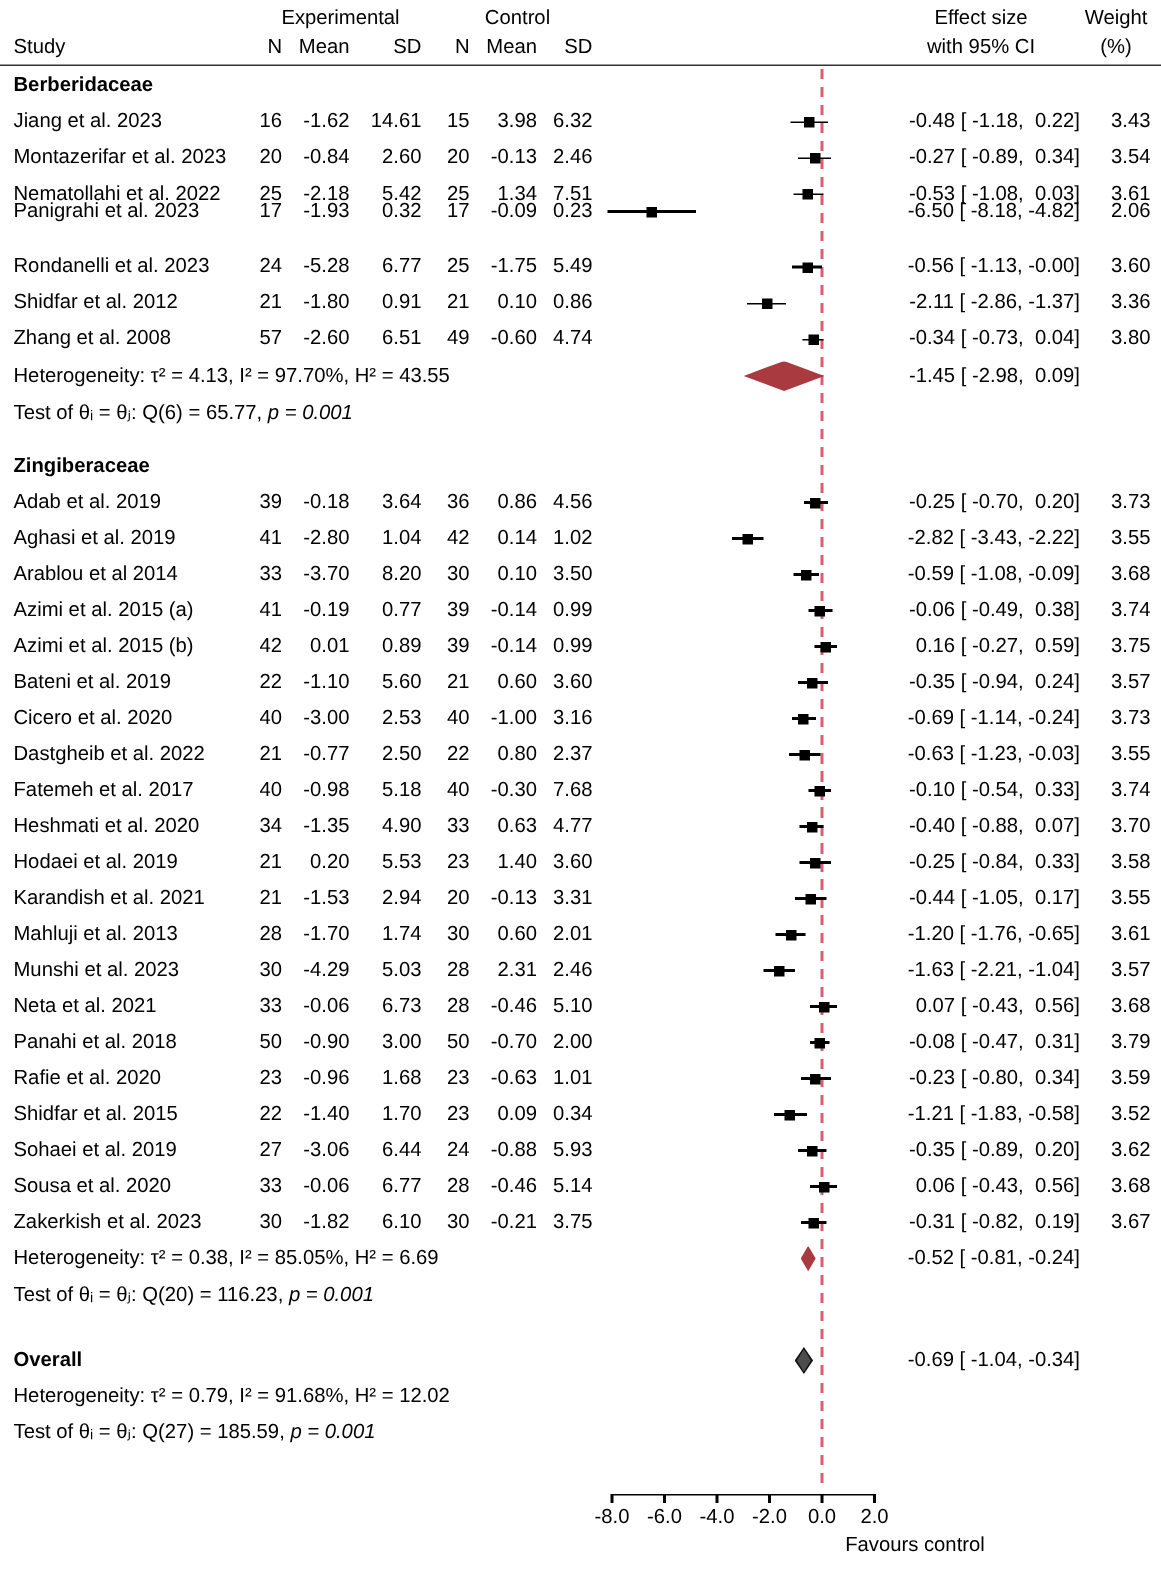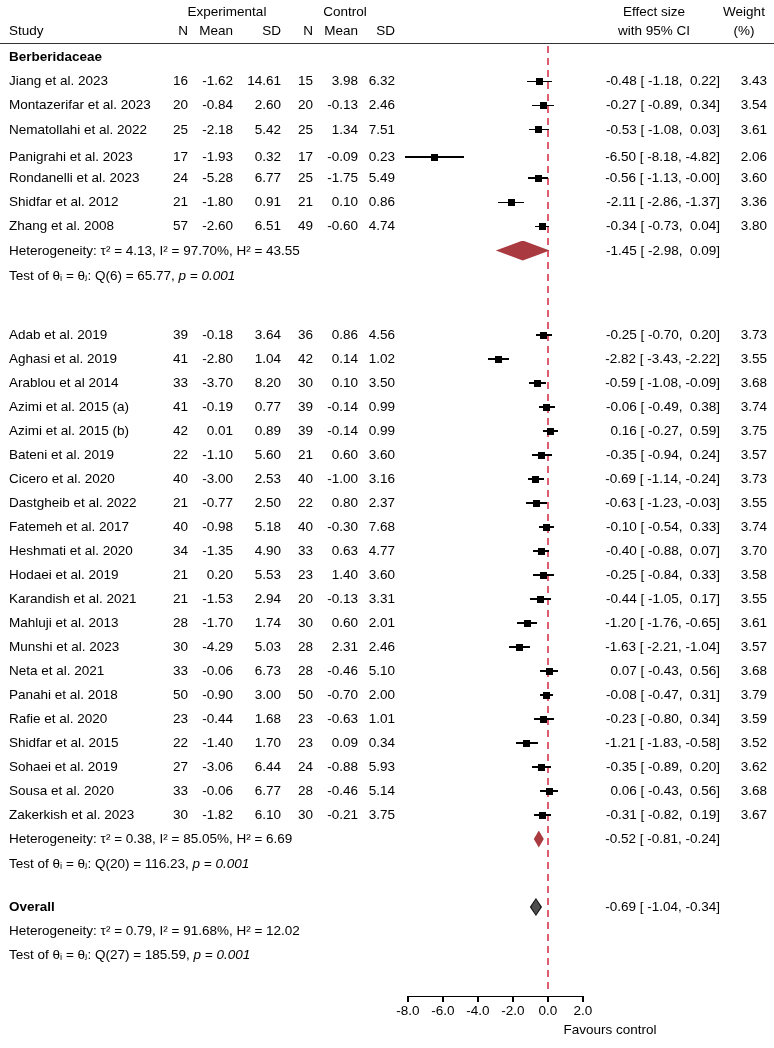--- a/index.html
+++ b/index.html
@@ -94,21 +94,21 @@
         <span class="cell c-mean1">-2.18</span>
         <span class="cell c-sd1">5.42</span>
         <span class="cell c-n2">25</span>
         <span class="cell c-mean2">1.34</span>
         <span class="cell c-sd2">7.51</span>
         <div class="ci" style="left: 529.1px; width: 19.425px; background: rgb(0, 0, 0);"></div>
         <div class="sq" style="left: 535.225px; background: rgb(0, 0, 0);"></div>
         <span class="cell c-effect">-0.53 [ -1.08,  0.03]</span>
         <span class="cell c-weight">3.61</span>
       </div>
-      <div class="row" style="top: 145px;">
+      <div class="row" style="top: 129px;">
         <span class="cell c-study">Panigrahi et al. 2023</span>
         <span class="cell c-n1">17</span>
         <span class="cell c-mean1">-1.93</span>
         <span class="cell c-sd1">0.32</span>
         <span class="cell c-n2">17</span>
         <span class="cell c-mean2">-0.09</span>
         <span class="cell c-sd2">0.23</span>
         <div class="ci" style="left: 404.85px; width: 58.8px; background: rgb(0, 0, 0);"></div>
         <div class="sq" style="left: 430.75px; background: rgb(0, 0, 0);"></div>
         <span class="cell c-effect">-6.50 [ -8.18, -4.82]</span>
@@ -154,20 +154,23 @@
         <span class="cell c-weight">3.80</span>
       </div>
       <div class="row" style="top: 238.6px;">
         <span class="cell c-text">Heterogeneity: τ² = 4.13, I² = 97.70%, H² = 43.55</span>
         <div class="dia" style="left: 495.85px; top: 2px; width: 53.725px; height: 20px; background: rgb(169, 58, 64);"></div>
         <span class="cell c-effect">-1.45 [ -2.98,  0.09]</span>
       </div>
       <div class="row" style="top: 263.8px;">
         <span class="cell c-text"><span>Test of θᵢ = θⱼ: Q(6) = 65.77, </span><i>p = 0.001</i></span>
       </div>
+      <div class="row" style="top: 299px;">
+        <span class="cell c-study bold">Zingiberaceae</span>
+      </div>
       <div class="row" style="top: 323px;">
         <span class="cell c-study">Adab et al. 2019</span>
         <span class="cell c-n1">39</span>
         <span class="cell c-mean1">-0.18</span>
         <span class="cell c-sd1">3.64</span>
         <span class="cell c-n2">36</span>
         <span class="cell c-mean2">0.86</span>
         <span class="cell c-sd2">4.56</span>
         <div class="ci" style="left: 535.75px; width: 15.75px; background: rgb(0, 0, 0);"></div>
         <div class="sq" style="left: 540.125px; background: rgb(0, 0, 0);"></div>
@@ -365,21 +368,21 @@
         <span class="cell c-mean2">-0.70</span>
         <span class="cell c-sd2">2.00</span>
         <div class="ci" style="left: 539.775px; width: 13.65px; background: rgb(0, 0, 0);"></div>
         <div class="sq" style="left: 543.1px; background: rgb(0, 0, 0);"></div>
         <span class="cell c-effect">-0.08 [ -0.47,  0.31]</span>
         <span class="cell c-weight">3.79</span>
       </div>
       <div class="row" style="top: 707px;">
         <span class="cell c-study">Rafie et al. 2020</span>
         <span class="cell c-n1">23</span>
-        <span class="cell c-mean1">-0.44</span>
+        <span class="cell c-mean1">-0.96</span>
         <span class="cell c-sd1">1.68</span>
         <span class="cell c-n2">23</span>
         <span class="cell c-mean2">-0.63</span>
         <span class="cell c-sd2">1.01</span>
         <div class="ci" style="left: 534px; width: 19.95px; background: rgb(0, 0, 0);"></div>
         <div class="sq" style="left: 540.475px; background: rgb(0, 0, 0);"></div>
         <span class="cell c-effect">-0.23 [ -0.80,  0.34]</span>
         <span class="cell c-weight">3.59</span>
       </div>
       <div class="row" style="top: 731px;">

